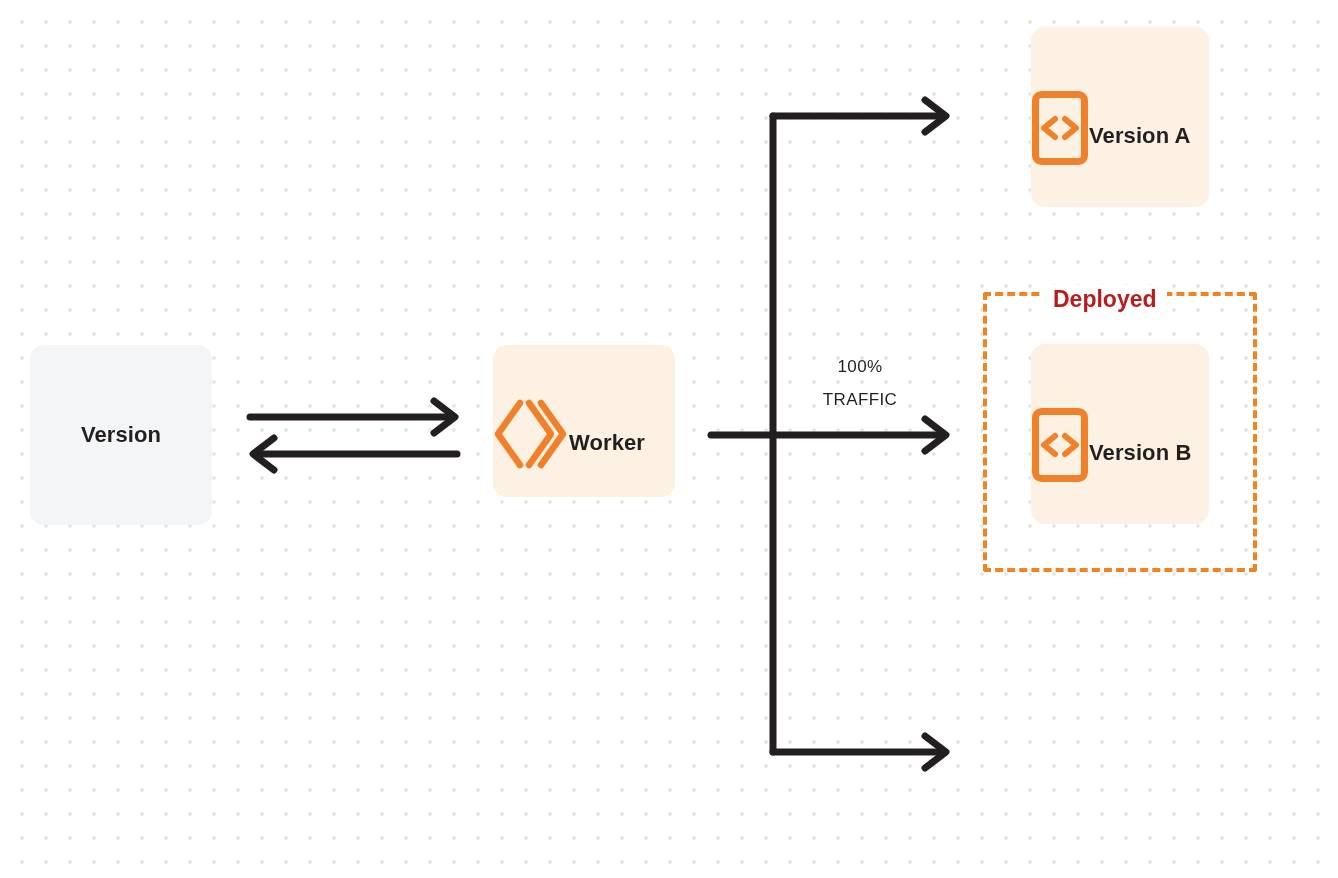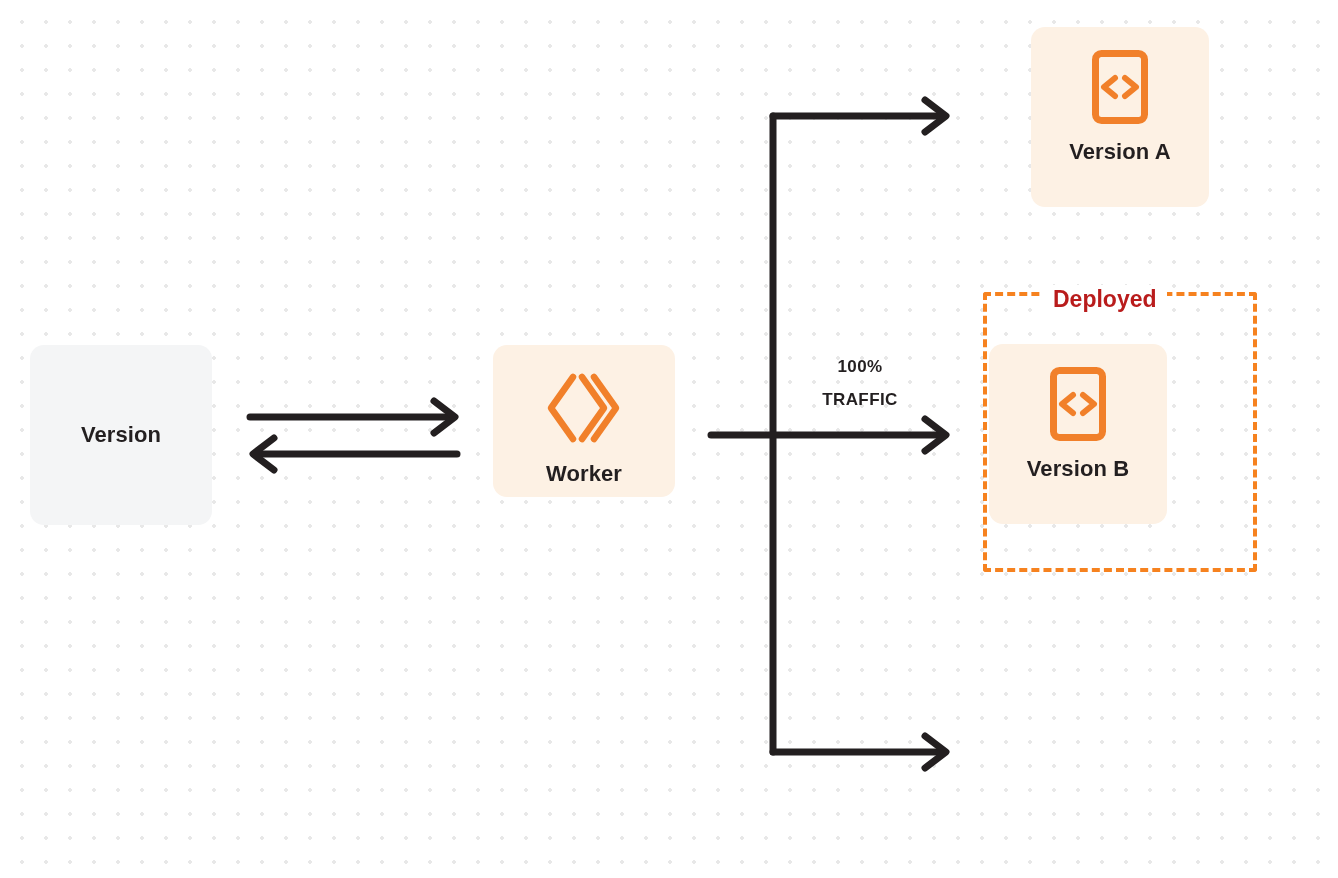--- a/index.html
+++ b/index.html
@@ -18,21 +18,21 @@
     overflow: hidden;
     font-family: "Liberation Sans", sans-serif;
     -webkit-font-smoothing: antialiased;
   }
 
   
   .node {
     position: absolute;
     border-radius: 14px;
     display: flex;
-    flex-direction: column;
+    flex-direction: row;
     align-items: center;
     justify-content: center;
     box-sizing: border-box;
   }
   .node-label {
     font-size: 22px;
     font-weight: bold;
     color: #231f20;
     letter-spacing: 0.1px;
     line-height: 1;
@@ -63,21 +63,21 @@
   
   .version-card {
     width: 178px;
     height: 180px;
     background: #fdf1e4;
     justify-content: flex-start;
     padding-top: 22px;
   }
   .version-card .node-label { margin-top: 16px; }
   #node-version-a { left: 1031px; top: 27px; }
-  #node-version-b { left: 989px; top: 344px; border-radius: 14px; }
+  #node-version-b { left: 1031px; top: 344px; border-radius: 14px; }
   #node-version-c { left: 1031px; top: 661px; }
 
   
   .icon-code { width: 58px; height: 76px; display: block; }
   .icon-worker { width: 76px; height: 74px; display: block; }
 
   
   #deployed-frame {
     position: absolute;
     left: 983px;
@@ -102,21 +102,21 @@
   }
 
   
   #traffic-label {
     position: absolute;
     left: 790px;
     top: 350px;
     width: 140px;
     text-align: center;
     font-size: 17px;
-    font-weight: bold;
+    font-weight: normal;
     color: #231f20;
     line-height: 1.95;
     letter-spacing: 0.4px;
   }
 
   
   .wires {
     position: absolute;
     left: 0;
     top: 0;

